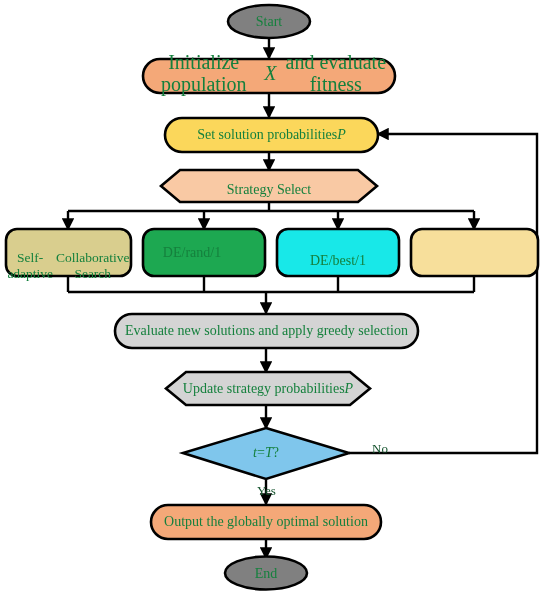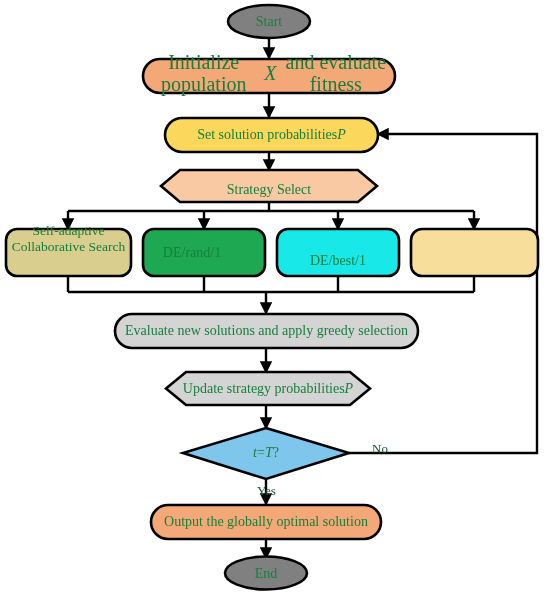--- a/index.html
+++ b/index.html
@@ -124,21 +124,21 @@
       <span> and evaluate fitness</span>
   </div>
 
   <div class="node-label" style="left:165px; top:118px; width:213px; height:34px; font-size:14px;">
     <span>Set solution probabilities </span>
       <span class="italic">P</span>
   </div>
 
   <div class="node-label" style="left:161px; top:170px; width:216px; height:16px; font-size:14px;margin-top:12px;">Strategy Select</div>
 
-  <div class="node-label" style="left:6px; top:215px; width:125px; height:47px; font-size:13.5px; flex-direction:column;">
+  <div class="node-label" style="left:6px; top:242px; width:125px; height:47px; font-size:13.5px; flex-direction:row;">
     <span>Self-adaptive</span>
     <span>Collaborative Search</span>
   </div>
 
   <div class="node-label" style="left:143px; top:229px; width:98px; height:47px; font-size:14px;">DE/rand/1</div>
 
   <div class="node-label" style="left:277px; top:229px; width:122px; height:64px; font-size:14px;">DE/best/1</div>
 
 
   <div class="node-label" style="left:115px; top:314px; width:303px; height:34px; font-size:14px;">Evaluate new solutions and apply greedy selection</div>

